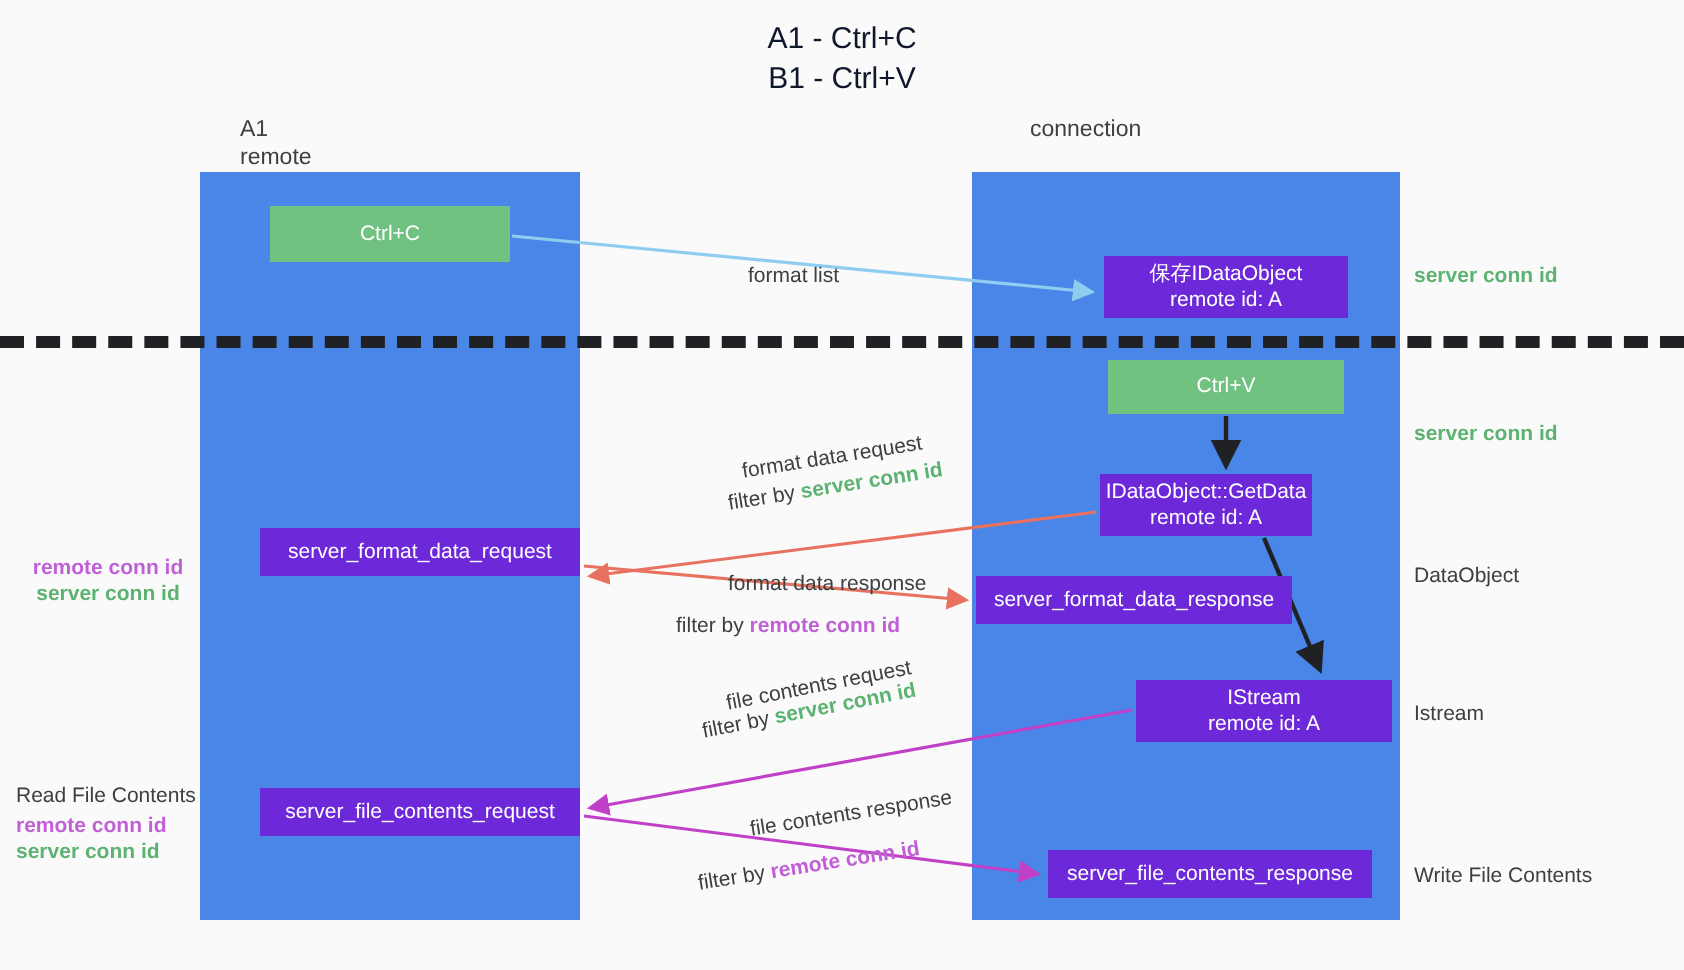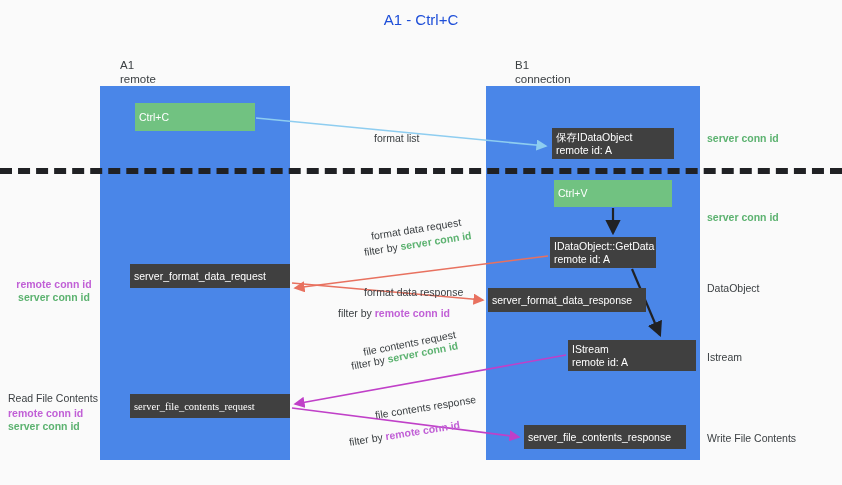--- a/index.html
+++ b/index.html
@@ -9,21 +9,21 @@
     font-family:"Liberation Sans","DejaVu Sans",sans-serif;
     position:relative;overflow:hidden;
     color:#3c4043;
   }
   #stage{position:absolute;inset:0;}
   .abs{position:absolute;}
 
   
   #title{
     left:0;right:0;top:10px;text-align:center;
-    font-size:15px;line-height:20px;color:#1d4ed8;
+    font-size:15px;line-height:20px;color:#0f172a;
   }
 
   
   .col-head{
     text-align:left;font-size:11.5px;line-height:14px;color:#3c4043;
   }
   #head-a1{left:120px;top:58px;width:150px;}
   #head-b1{left:515px;top:58px;width:150px;}
 
   
@@ -33,35 +33,35 @@
 
   
   #dashed{
     left:0;top:168px;width:842px;height:0;
     border-top:6px dashed #202124;
   }
 
   
   .box{
     box-sizing:border-box;
-    display:flex;flex-direction:column;align-items:flex-start;justify-content:center;
+    display:flex;flex-direction:column;align-items:center;justify-content:center;
     color:#ffffff;font-size:10.5px;line-height:13px;text-align:center;
     padding:2px 4px;
   }
   .green{background:#71c281;}
-  .orange{background:#404040;}
+  .orange{background:#6d28d9;}
 
   #box-ctrlc{left:135px;top:103px;width:120px;height:28px;}
   #box-idataobject{left:552px;top:128px;width:122px;height:31px;}
   #box-ctrlv{left:554px;top:180px;width:118px;height:27px;}
   #box-getdata{left:550px;top:237px;width:106px;height:31px;}
   #box-fmt-req{left:130px;top:264px;width:160px;height:24px;}
   #box-fmt-resp{left:488px;top:288px;width:158px;height:24px;}
   #box-istream{left:568px;top:340px;width:128px;height:31px;}
-  #box-file-req{left:130px;top:394px;width:160px;height:24px;font-family:Liberation Serif, serif;}
+  #box-file-req{left:130px;top:394px;width:160px;height:24px;}
   #box-file-resp{left:524px;top:425px;width:162px;height:24px;}
 
   
   #arrows{position:absolute;left:0;top:0;width:842px;height:485px;pointer-events:none;}
 
   
   .lbl{font-size:10.5px;line-height:14px;white-space:nowrap;}
   .green-t{color:#5cb270;font-weight:bold;}
   .magenta-t{color:#c160d6;font-weight:bold;}
   .dark-t{color:#3c4043;}
@@ -92,28 +92,28 @@
   #side-2{width:96px;text-align:left;}
   .side-title{color:#3c4043;font-weight:normal;margin-bottom:2px;}
 </style>
 </head>
 <body>
 
 <div id="stage">
 
   <div class="abs" id="title">
     <div>A1 - Ctrl+C</div>
+    <div>B1 - Ctrl+V</div>
   </div>
 
   <div class="abs col-head" id="head-a1">
     <div>A1</div>
     <div>remote</div>
   </div>
   <div class="abs col-head" id="head-b1">
-    <div>B1</div>
     <div>connection</div>
   </div>
 
   <div class="abs lane" id="lane-a1"></div>
   <div class="abs lane" id="lane-b1"></div>
 
   <svg id="arrows" viewBox="0 0 842 485">
     <defs>
       <marker id="ah-blue" markerWidth="7" markerHeight="7" refX="6" refY="3.5" orient="auto">
         <path d="M0,0 L7,3.5 L0,7 z" fill="#8ecdf0"></path>

